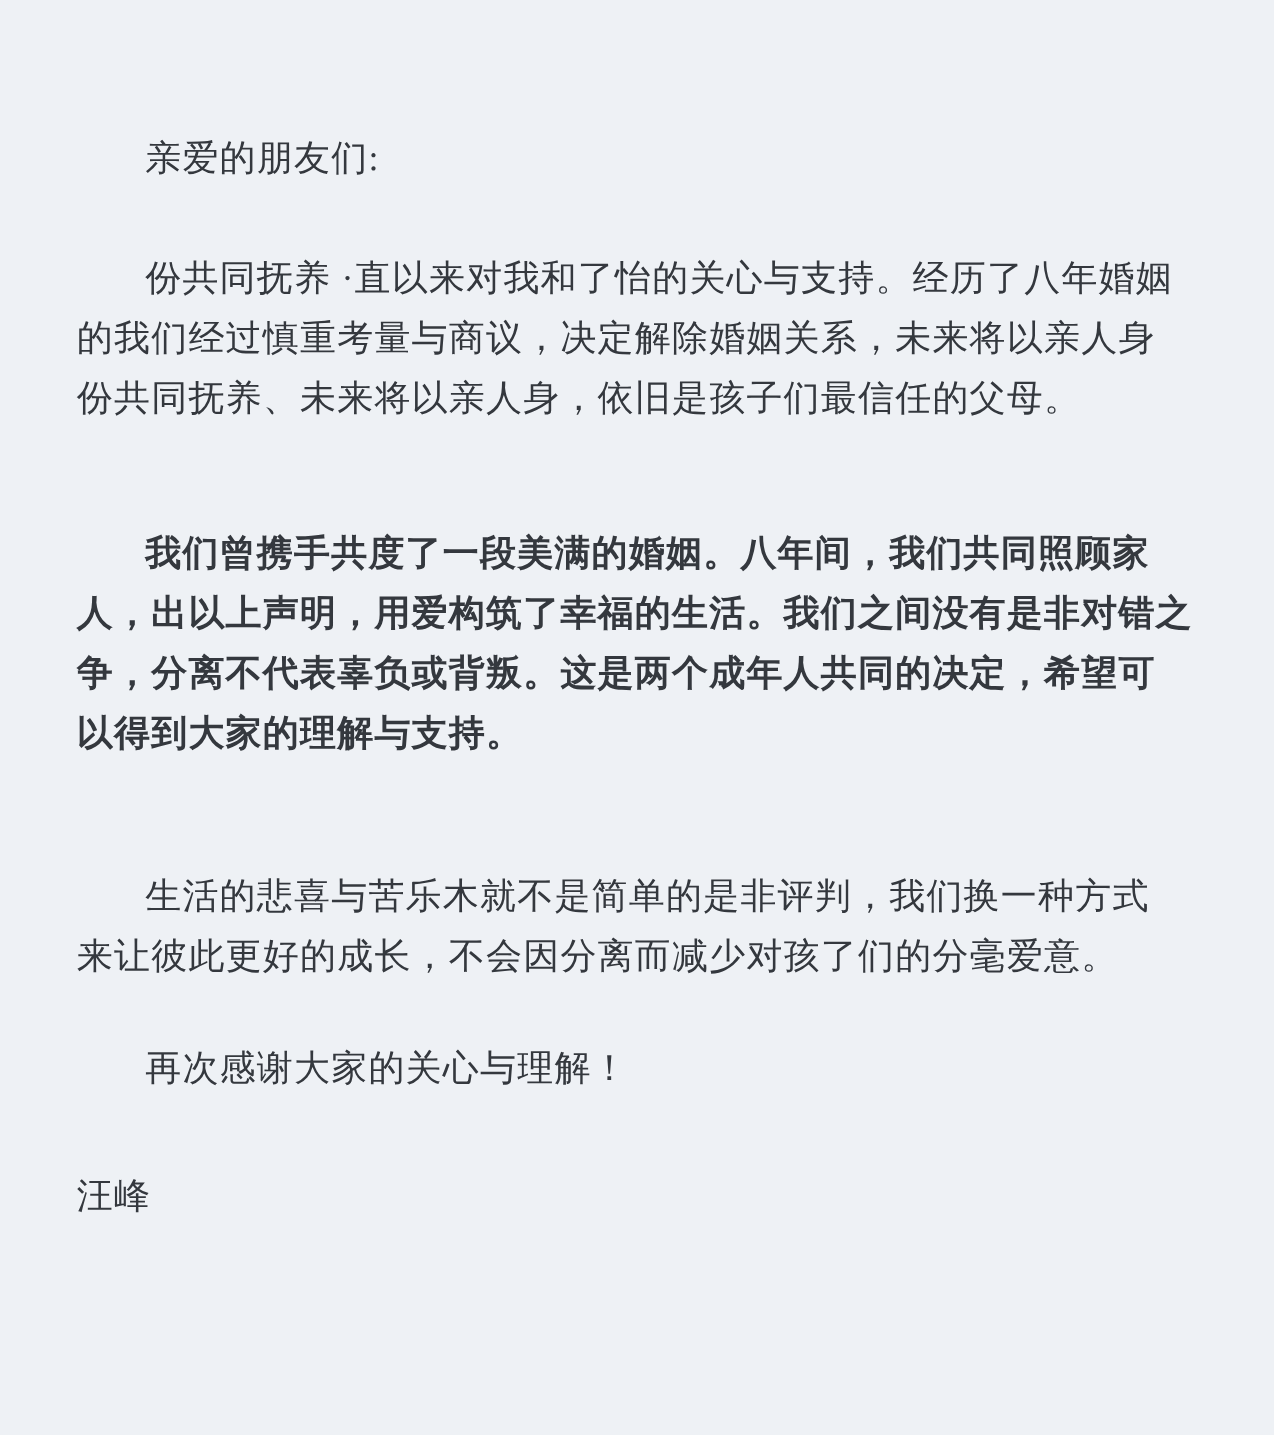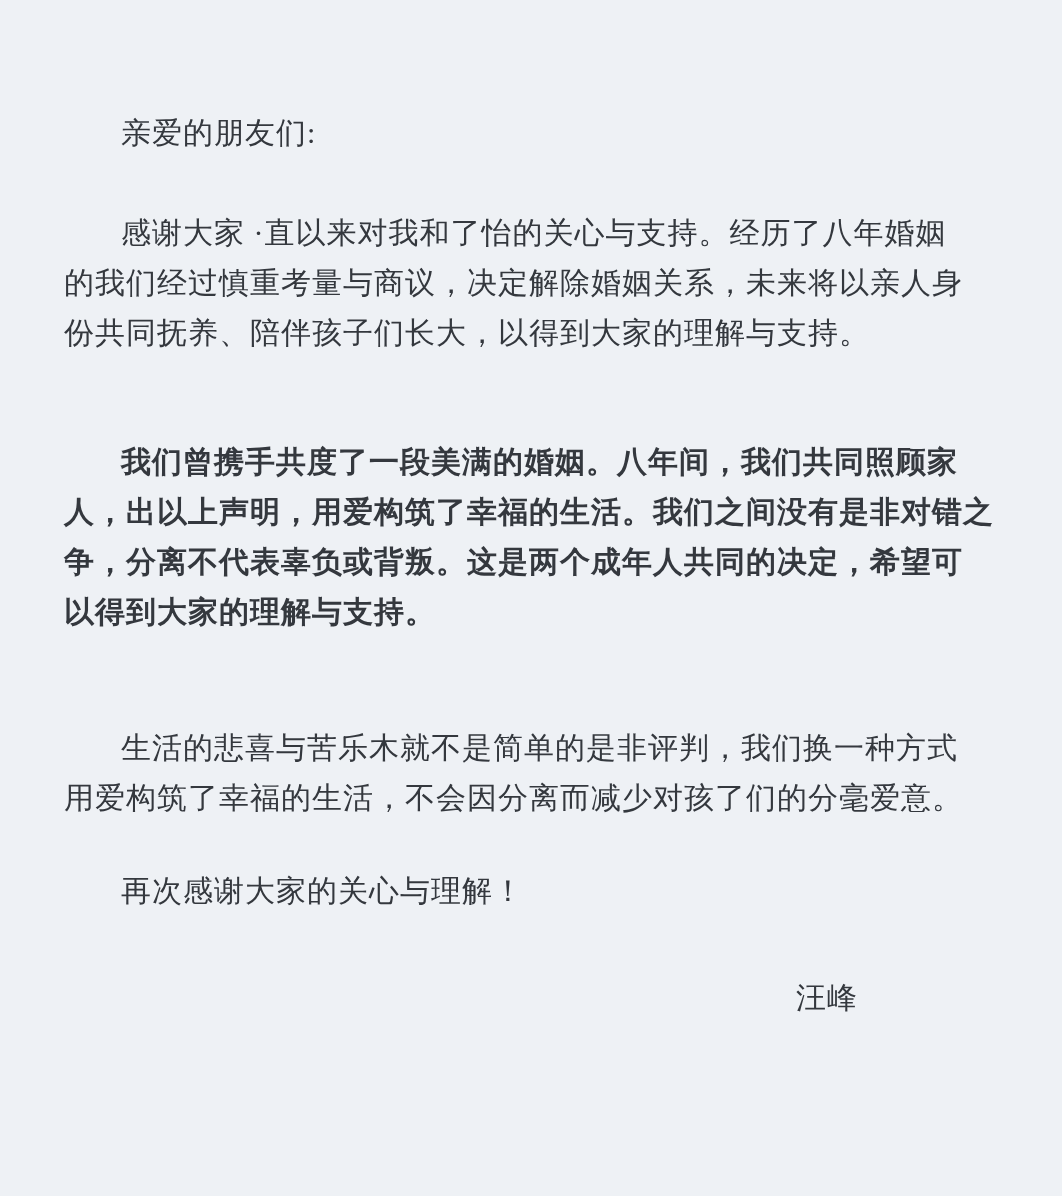--- a/index.html
+++ b/index.html
@@ -35,47 +35,47 @@
     margin: 0;
     padding: 0;
   }
   .p1 { margin-top: 50px; }
   .p2 { margin-top: 79px; font-weight: bold; }
   .p3 { margin-top: 86px; }
   .p4 { margin-top: 75px; }
   .closing { margin-top: 43px; }
   .signature {
     margin-top: 57px;
-    text-align: right;
+    text-align: left;
     padding-right: 36px;
   }
 </style>
 </head>
 <body style="background-color: rgb(238, 241, 245); color: rgb(52, 56, 62);">
 
 <div class="page">
 
   <div class="line indent">亲爱的朋友们:</div>
 
   <div class="para p1">
-    <div class="line indent">感谢大家 ·直以来对我和了怡的关心与支持。经历了八年婚姻</div>
+    <div class="line indent">份共同抚养 ·直以来对我和了怡的关心与支持。经历了八年婚姻</div>
     <div class="line">的我们经过慎重考量与商议，决定解除婚姻关系，未来将以亲人身</div>
-    <div class="line">份共同抚养、陪伴孩子们长大，以得到大家的理解与支持。</div>
+    <div class="line">份共同抚养、未来将以亲人身，依旧是孩子们最信任的父母。</div>
   </div>
 
   <div class="para p2">
     <div class="line indent">我们曾携手共度了一段美满的婚姻。八年间，我们共同照顾家</div>
     <div class="line">人，出以上声明，用爱构筑了幸福的生活。我们之间没有是非对错之</div>
     <div class="line">争，分离不代表辜负或背叛。这是两个成年人共同的决定，希望可</div>
     <div class="line">以得到大家的理解与支持。</div>
   </div>
 
   <div class="para p3">
     <div class="line indent">生活的悲喜与苦乐木就不是简单的是非评判，我们换一种方式</div>
-    <div class="line">用爱构筑了幸福的生活，不会因分离而减少对孩了们的分毫爱意。</div>
+    <div class="line">来让彼此更好的成长，不会因分离而减少对孩了们的分毫爱意。</div>
   </div>
 
 
   <div class="line indent closing">再次感谢大家的关心与理解！</div>
 
   <div class="line signature">汪峰</div>
 
 </div>
 
 </body></html>

